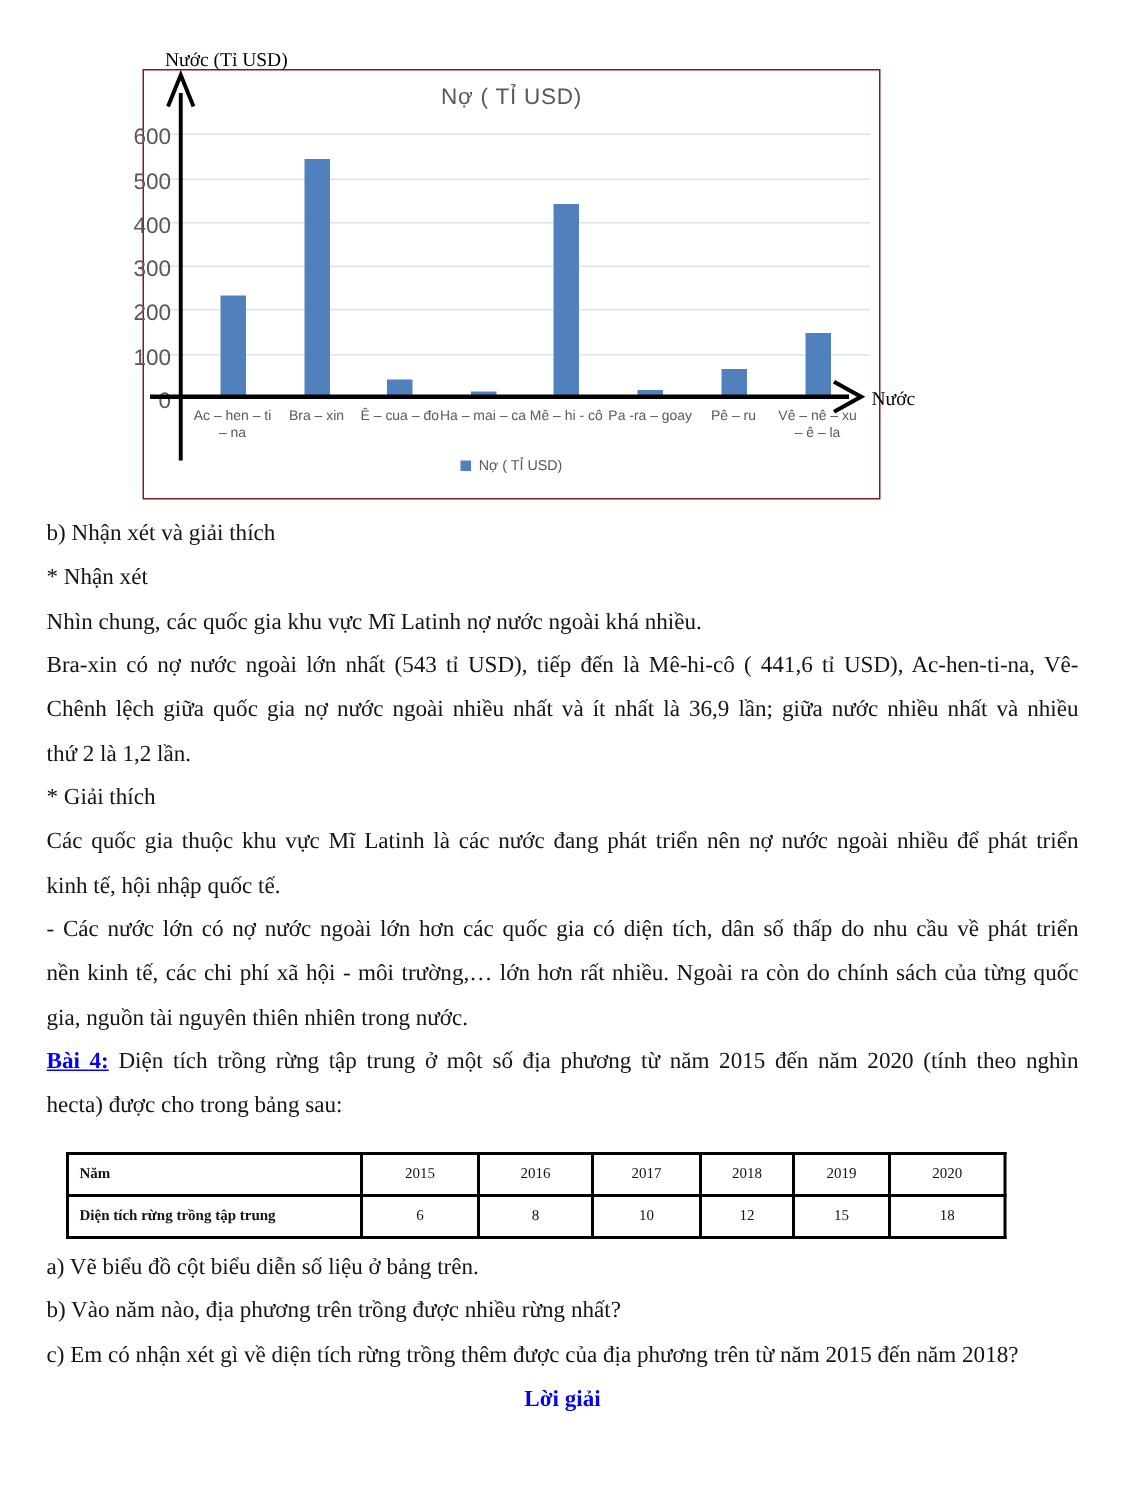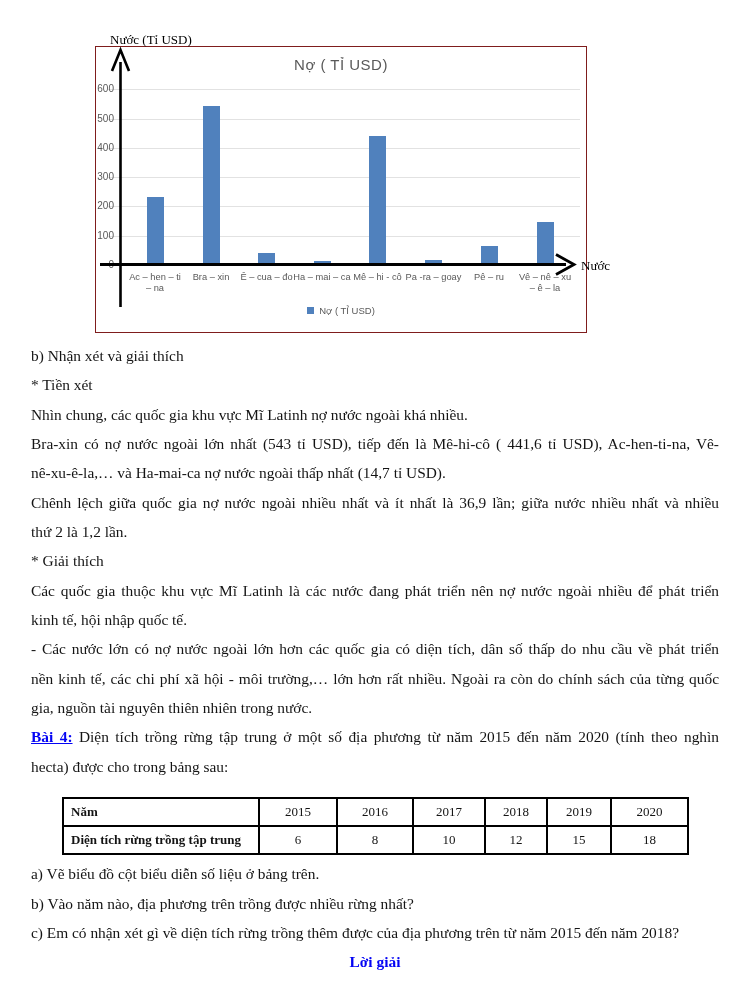--- a/index.html
+++ b/index.html
@@ -14,21 +14,21 @@
     position:absolute;left:95px;top:46px;width:490px;height:285px;
     border:1px solid #7f1d1d;background:#fff;
     font-family:"Liberation Sans", sans-serif;
   }
   .chart-title{
     position:absolute;top:9px;left:0;width:100%;text-align:center;
     font-size:15px;color:#595959;letter-spacing:.5px;
   }
   .gridline{position:absolute;left:12px;right:6px;height:1px;background:#e2e2e2;}
   .ytick{
-    position:absolute;width:32px;text-align:right;font-size:10px;color:#595959;
+    position:absolute;width:32px;text-align:right;font-size:15px;color:#595959;
     left:-14px;
   }
   .bar{position:absolute;background:#5081BD;}
   .xcat{
     position:absolute;width:80px;text-align:center;font-size:9.3px;line-height:11px;
     color:#595959;white-space:pre-line;
   }
   .legend{
     position:absolute;left:0;width:100%;display:flex;justify-content:center;
     align-items:center;gap:5px;
@@ -39,22 +39,22 @@
   .axis-ext-label{position:absolute;font-size:13px;color:#000;font-family:"Liberation Serif",serif;}
   
   .content{padding:0 29px 0 31px;font-size:15.4px;}
   .line{height:29.35px;line-height:29.35px;white-space:nowrap;}
   .line.j{white-space:normal;text-align:justify;text-align-last:justify;overflow:hidden;max-height:29.35px;}
   .line.center{text-align:center;white-space:normal;}
   .blue-bold{color:#0404f4;font-weight:bold;}
   .link-like{color:#0404f4;font-weight:bold;text-decoration:underline;}
   
   table.datatable{
-    border-collapse:collapse;margin:16px 0 4px 31px;width:625px;
-    font-size:13px;table-layout:fixed;
+    border-collapse:collapse;margin:16px 0 4px 13px;width:625px;
+    font-size:10px;table-layout:fixed;
   }
   table.datatable td{
     border:2px solid #000;height:26px;text-align:center;padding:0 2px;
     overflow:hidden;
   }
   table.datatable td.rowhead{text-align:left;padding-left:7px;font-weight:bold;}
 </style>
 </head>
 <body>
 
@@ -115,24 +115,23 @@
     <polyline points="556,254.5 574,264.5 556,274.5" fill="none" stroke="#000" stroke-width="2.8"></polyline>
   </svg>
 
   <div class="axis-ext-label" style="left:110px;top:32px;">Nước (Tỉ USD)</div>
   <div class="axis-ext-label" style="left:581px;top:258px;">Nước</div>
 </div>
 
 <div class="content">
   <div id="content-top">
       <div class="line">b) Nhận xét và giải thích</div>
-      <div class="line">* Tiền xét</div>
+      <div class="line">* Nhận xét</div>
       <div class="line">Nhìn chung, các quốc gia khu vực Mĩ Latinh nợ nước ngoài khá nhiều.</div>
       <div class="line j">Bra-xin có nợ nước ngoài lớn nhất (543 tỉ USD), tiếp đến là Mê-hi-cô ( 441,6  tỉ USD), Ac-hen-ti-na, Vê-</div>
-      <div class="line">nê-xu-ê-la,… và Ha-mai-ca nợ nước ngoài thấp nhất (14,7  tỉ USD).</div>
       <div class="line j">Chênh lệch giữa quốc gia nợ nước ngoài nhiều nhất và ít nhất là  36,9  lần; giữa nước nhiều nhất và nhiều</div>
       <div class="line">thứ 2 là 1,2  lần.</div>
       <div class="line">* Giải thích</div>
       <div class="line j">Các quốc gia thuộc khu vực Mĩ Latinh là các nước đang phát triển nên nợ nước ngoài nhiều để phát triển</div>
       <div class="line">kinh tế, hội nhập quốc tế.</div>
       <div class="line j">- Các nước lớn có nợ nước ngoài lớn hơn các quốc gia có diện tích, dân số thấp do nhu cầu về phát triển</div>
       <div class="line j">nền kinh tế, các chi phí xã hội - môi trường,… lớn hơn rất nhiều. Ngoài ra còn do chính sách của từng quốc</div>
       <div class="line">gia, nguồn tài nguyên thiên nhiên trong nước.</div>
       <div class="line j"><span class="link-like">Bài 4:</span> Diện tích trồng rừng tập trung ở một số địa phương từ năm 2015 đến năm 2020 (tính theo nghìn</div>
       <div class="line">hecta) được cho trong bảng sau:</div>

